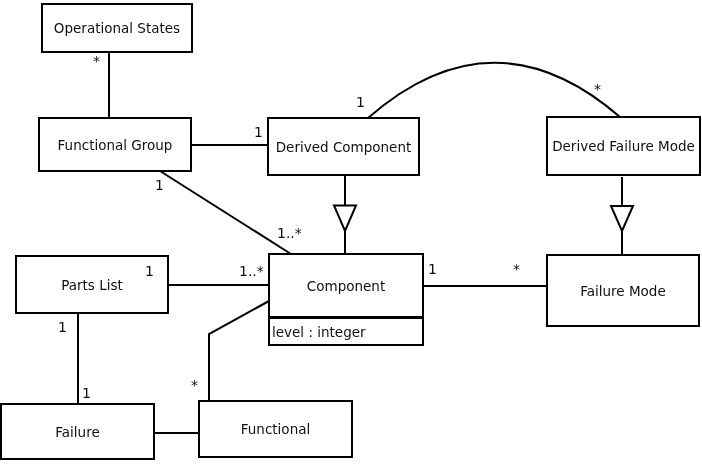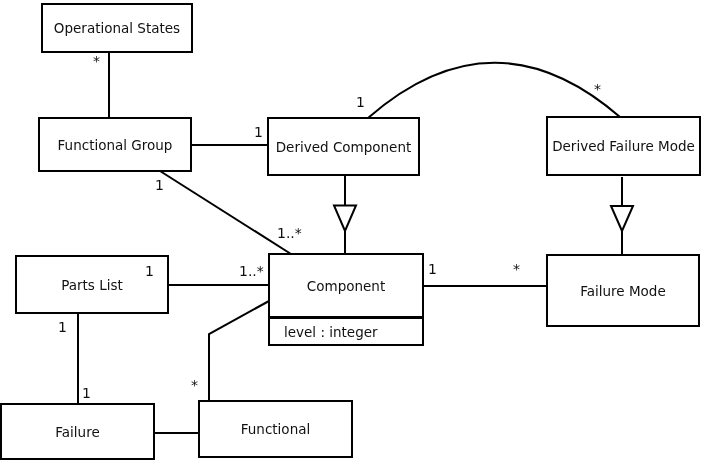--- a/index.html
+++ b/index.html
@@ -31,21 +31,21 @@
     padding-top:0;
     white-space:nowrap;
   }
   .uml-attr{
     box-sizing:border-box;
     height:28px;
     border-top:3px solid #000000;
     display:flex;
     align-items:center;
     font-size:13.5px;
-    padding-left:14px;
+    padding-left:2px;
     white-space:nowrap;
   }
   .mult{
     position:absolute;
     font-size:14px;
     line-height:14px;
     white-space:nowrap;
   }
 </style>
 </head>

